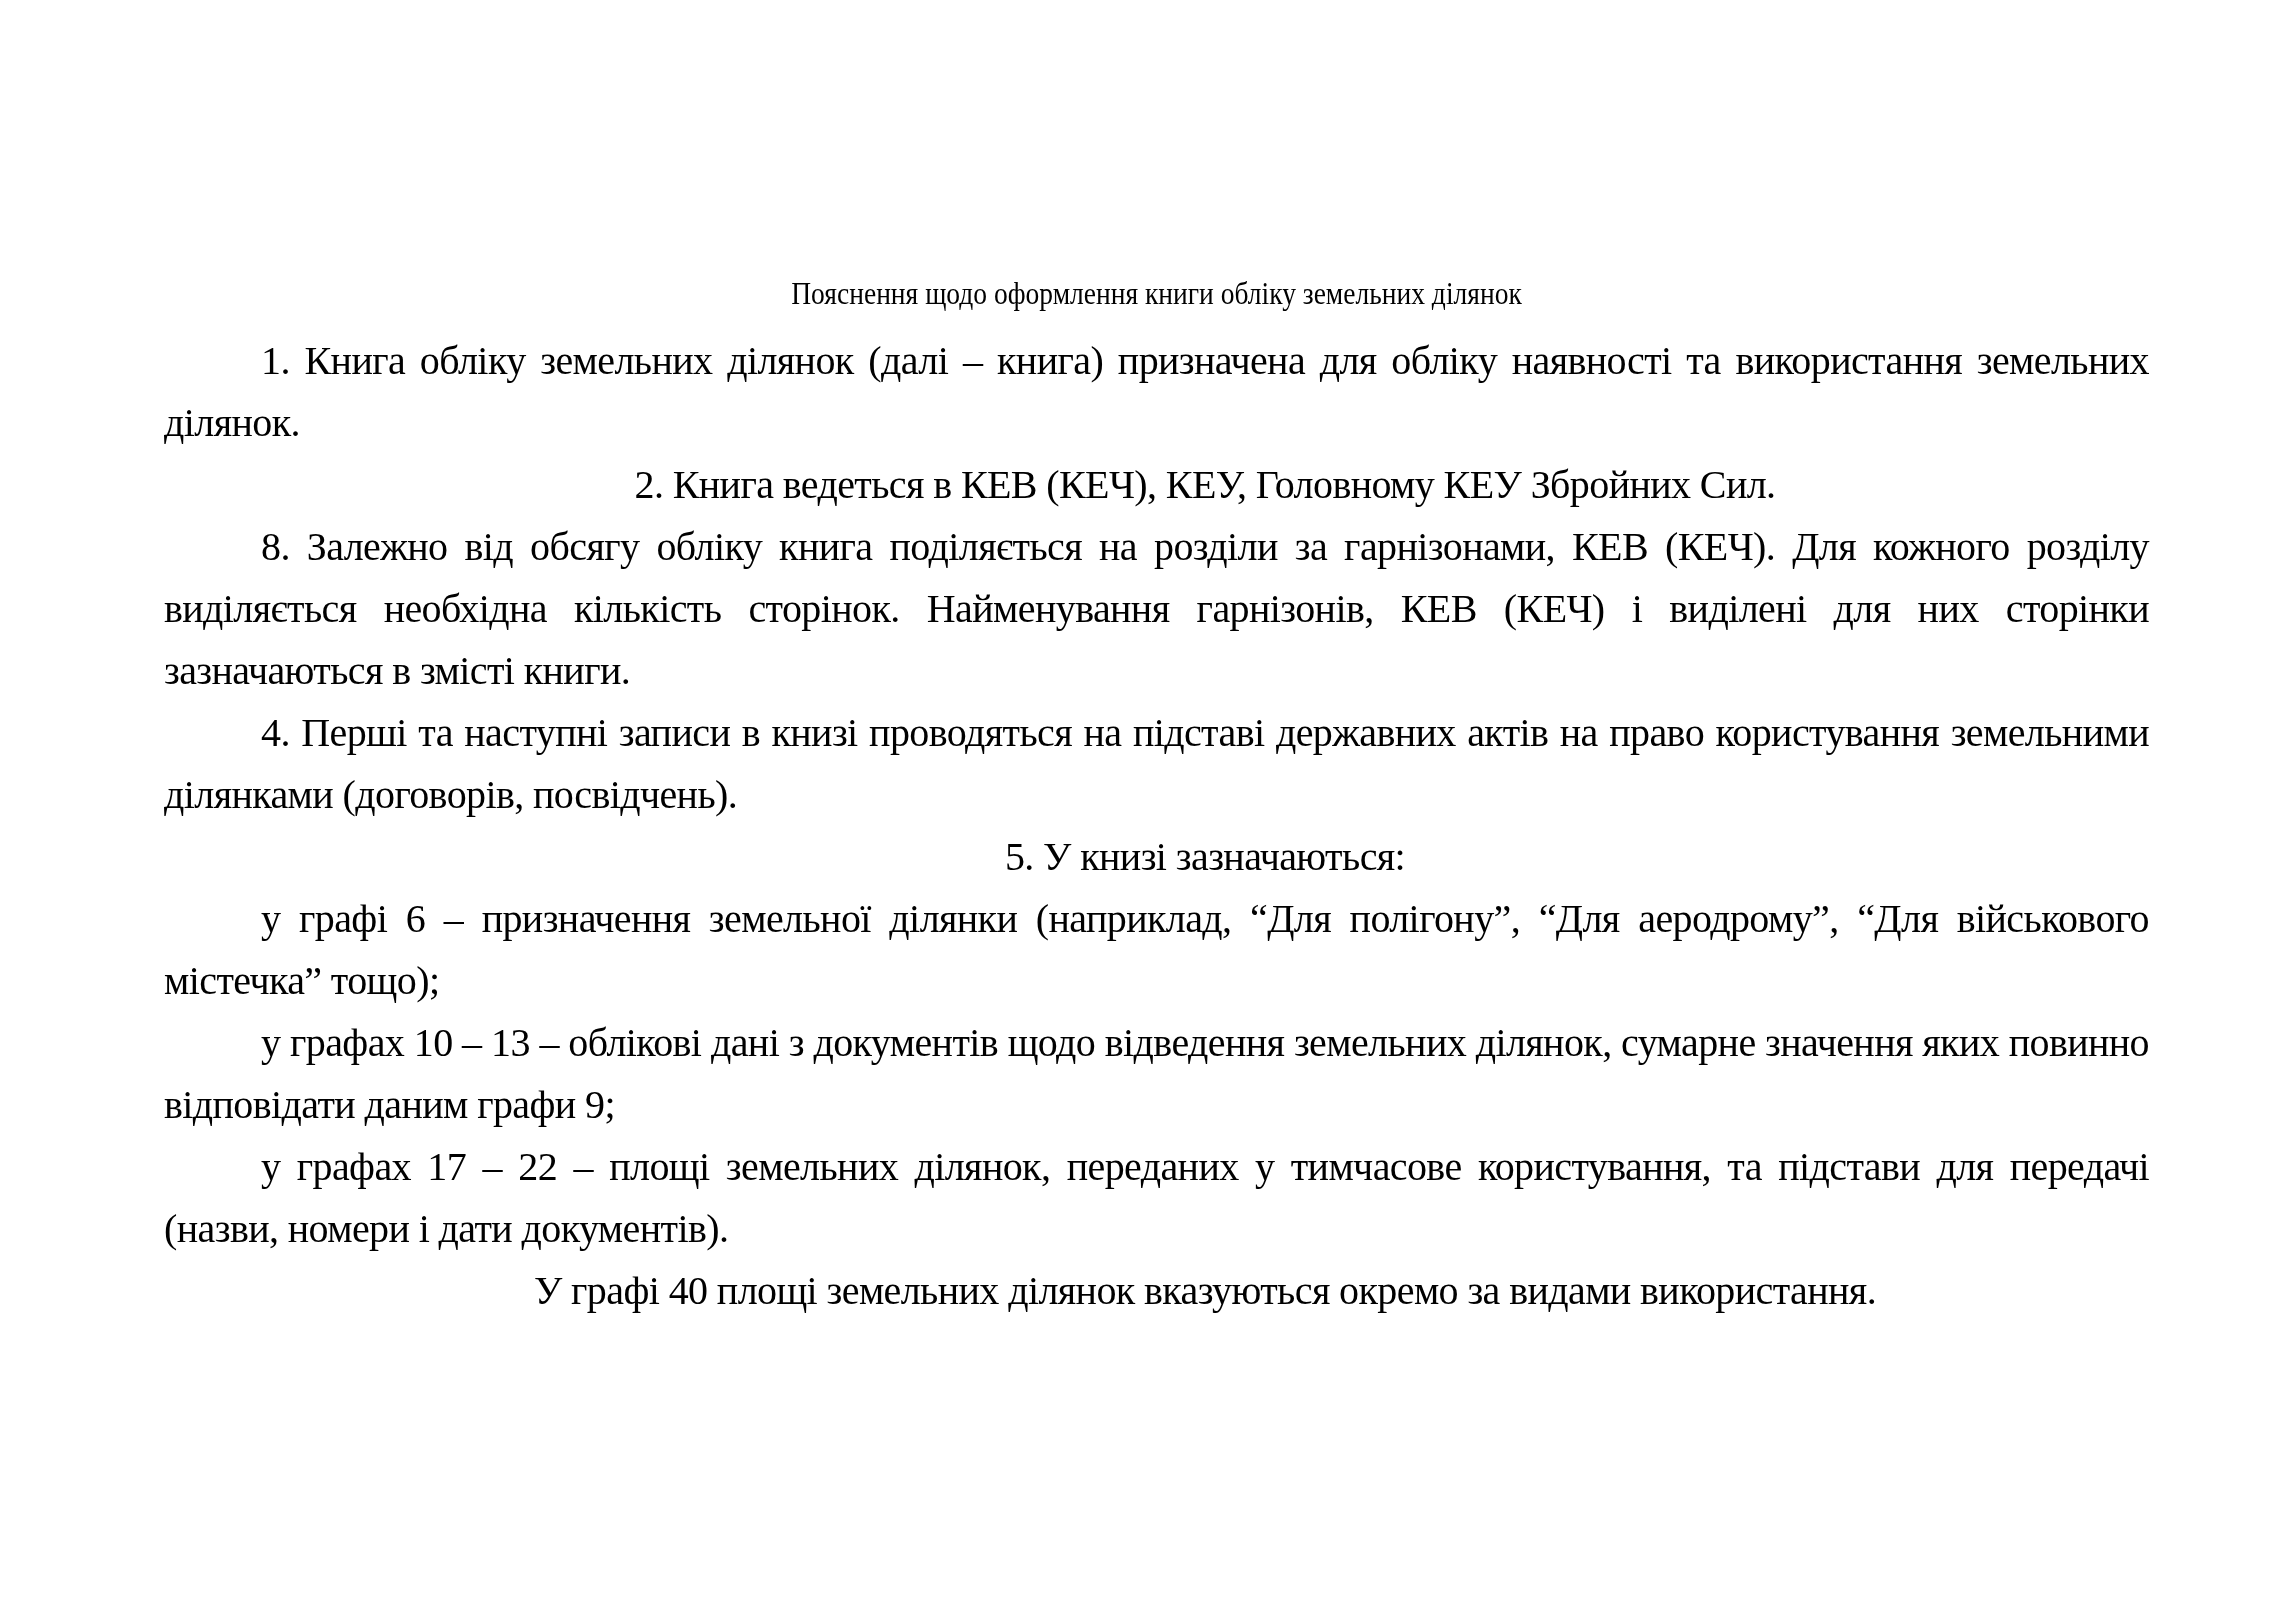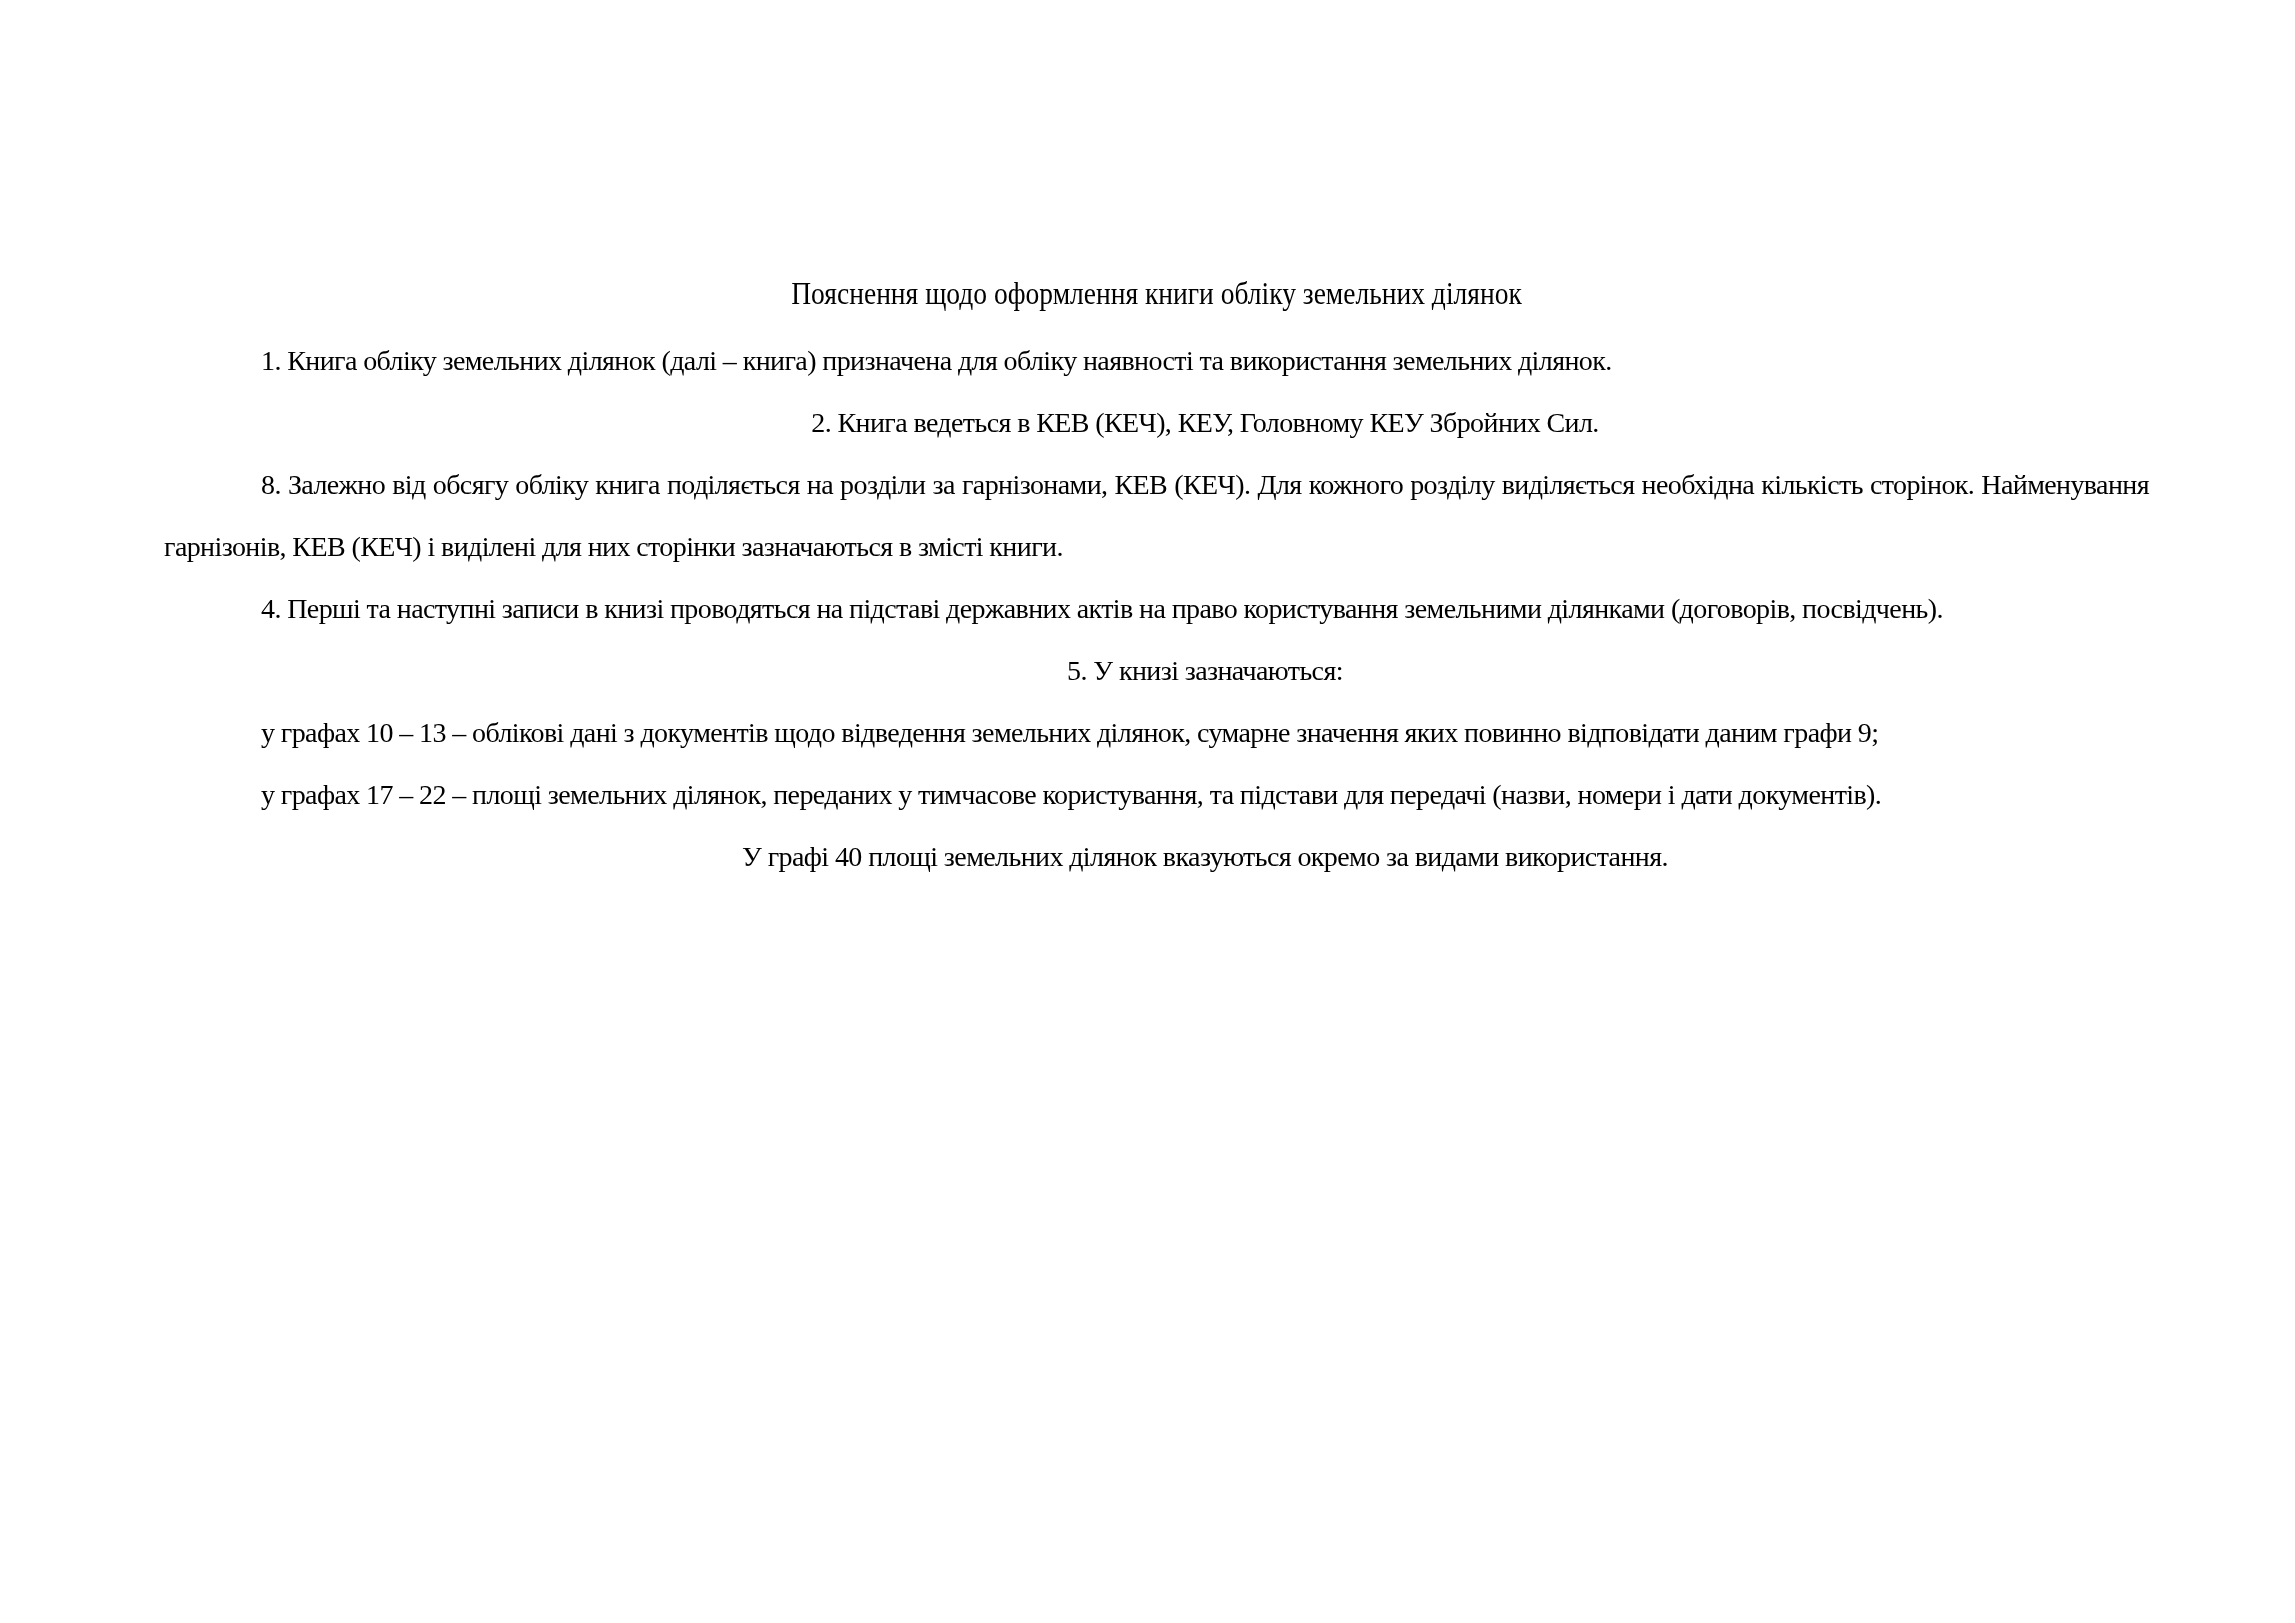--- a/index.html
+++ b/index.html
@@ -24,36 +24,37 @@
   .title {
     text-align: center;
     font-size: 32px;
     line-height: 59px;
     margin: 0 0 7.3px 0;
     font-weight: normal;
     transform: scaleX(0.86);
     transform-origin: center;
   }
   .para {
-    font-size: 28px;
+    font-size: 40px;
     line-height: 62px;
     margin: 0;
     text-indent: 97px;
     text-align: justify;
     letter-spacing: -0.6px;
   }
   .para.last-left { text-align: center; }
 </style>
 </head>
 <body>
 
 <div class="page">
   <h1 class="title">Пояснення щодо оформлення книги обліку земельних ділянок</h1>
   <p class="para">1. Книга обліку земельних ділянок (далі – книга) призначена для обліку наявності та використання земельних ділянок.</p>
   <p class="para last-left">2. Книга ведеться в КЕВ (КЕЧ), КЕУ, Головному КЕУ Збройних Сил.</p>
   <p class="para">8. Залежно від обсягу обліку книга поділяється на розділи за гарнізонами, КЕВ (КЕЧ). Для кожного розділу виділяється необхідна кількість сторінок. Найменування гарнізонів, КЕВ (КЕЧ) і виділені для них сторінки зазначаються в змісті книги.</p>
   <p class="para">4. Перші та наступні записи в книзі проводяться на підставі державних актів на право користування земельними ділянками (договорів, посвідчень).</p>
   <p class="para last-left">5. У книзі зазначаються:</p>
+  <p class="para">у графі 6 – призначення земельної ділянки (наприклад, “Для полігону”, “Для аеродрому”, “Для військового містечка” тощо);</p>
   <p class="para">у графах 10 – 13 – облікові дані з документів щодо відведення земельних ділянок, сумарне значення яких повинно відповідати даним графи 9;</p>
   <p class="para">у графах 17 – 22 – площі земельних ділянок, переданих у тимчасове користування, та підстави для передачі (назви, номери і дати документів).</p>
   <p class="para last-left">У графі 40 площі земельних ділянок вказуються окремо за видами використання.</p>
 </div>
 
 
 </body></html>

